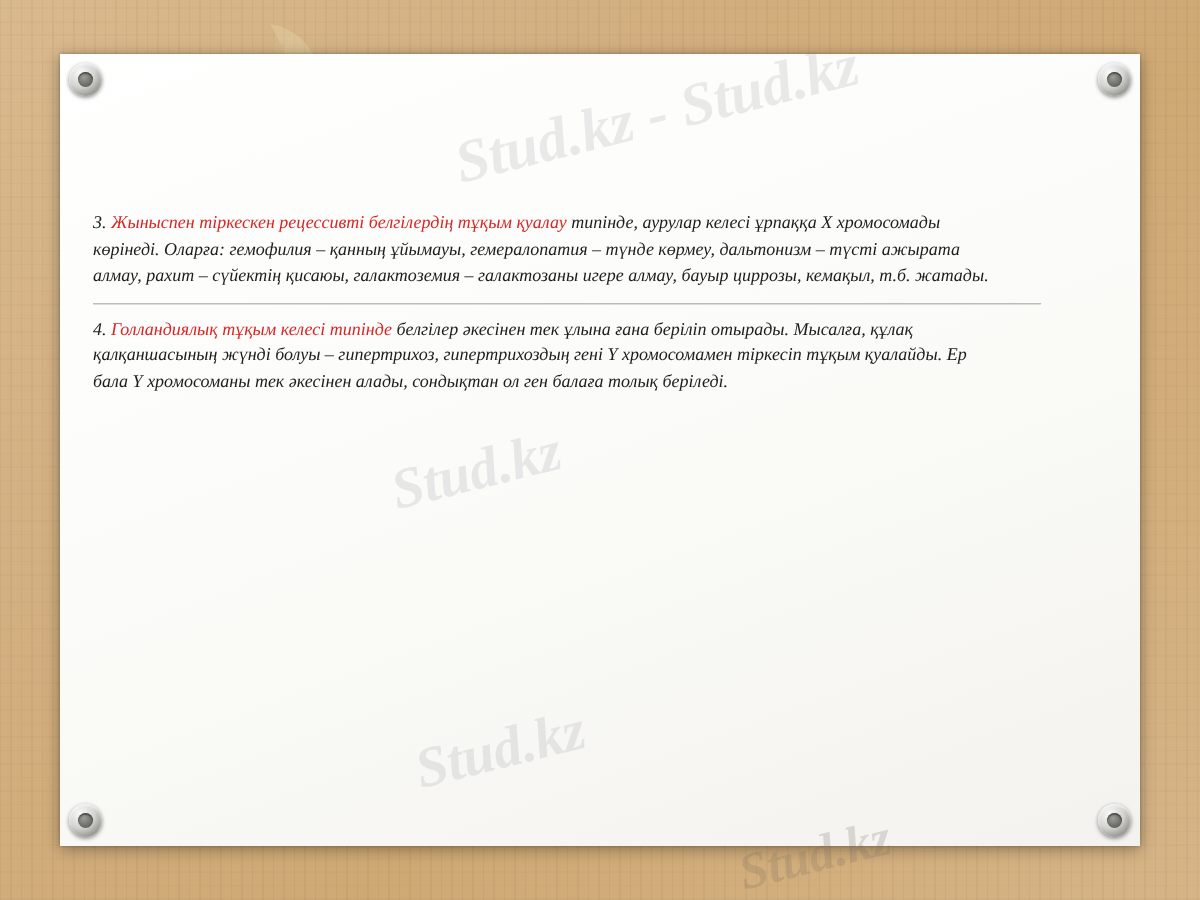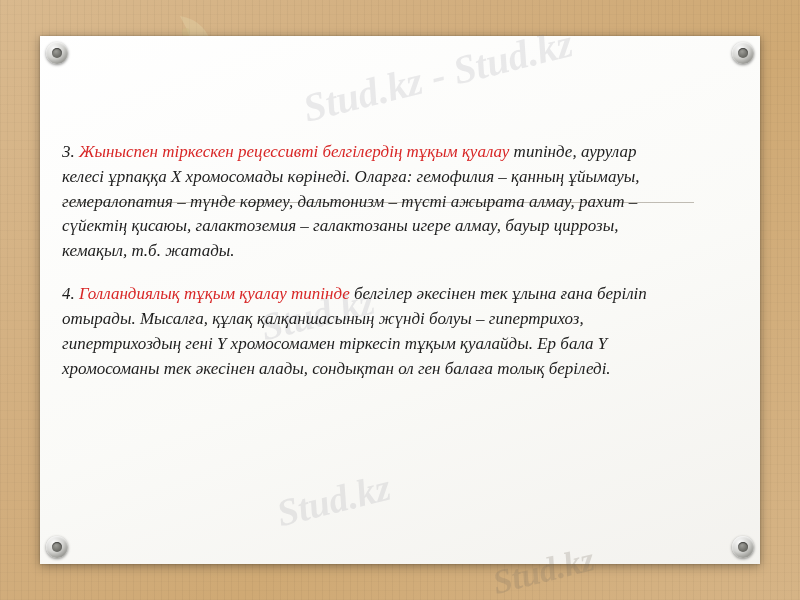--- a/index.html
+++ b/index.html
@@ -105,21 +105,21 @@
   }
   .wm-bird.b1 { left: 150px; top: 6px; }
   .wm-bird.b2 { left: 168px; top: 460px; }
 
   
   .content {
     position: absolute;
     left: 62px;
     top: 140px;
     width: 608px;
-    font-size: 17px;
+    font-size: 12px;
     line-height: 1.46;
     color: #1d1d1d;
     font-style: italic;
   }
   .para { margin: 0 0 18px 0; }
   .para:last-child { margin-bottom: 0; }
   .red { color: #d82626; }
   .num { color: #1d1d1d; font-style: italic; }
 
   
@@ -162,21 +162,21 @@
 
   <div class="hairline"></div>
 
   <div class="content">
 
     <p class="para">
       <span class="num">3. </span><span class="red">Жыныспен тіркескен рецессивті белгілердің тұқым қуалау</span><span> типінде, аурулар келесі ұрпаққа Х хромосомады көрінеді. Оларға: гемофилия – қанның ұйымауы, гемералопатия – түнде көрмеу, дальтонизм – түсті ажырата алмау, рахит – сүйектің қисаюы, галактоземия – галактозаны игере алмау, бауыр циррозы, кемақыл, т.б. жатады.</span>
     </p>
 
     <p class="para">
-      <span class="num">4. </span><span class="red">Голландиялық тұқым қуалау типінде</span><span> белгілер әкесінен тек ұлына ғана беріліп отырады. Мысалға, құлақ қалқаншасының жүнді болуы – гипертрихоз, гипертрихоздың гені Y хромосомамен тіркесіп тұқым қуалайды. Ер бала Y хромосоманы тек әкесінен алады, сондықтан ол ген балаға толық беріледі.</span>
+      <span class="num">4. </span><span class="red">Голландиялық тұқым келесі типінде</span><span> белгілер әкесінен тек ұлына ғана беріліп отырады. Мысалға, құлақ қалқаншасының жүнді болуы – гипертрихоз, гипертрихоздың гені Y хромосомамен тіркесіп тұқым қуалайды. Ер бала Y хромосоманы тек әкесінен алады, сондықтан ол ген балаға толық беріледі.</span>
     </p>
 
   </div>
 
   <div class="screw tl"></div>
   <div class="screw tr"></div>
   <div class="screw bl"></div>
   <div class="screw br"></div>
 
 </div>

